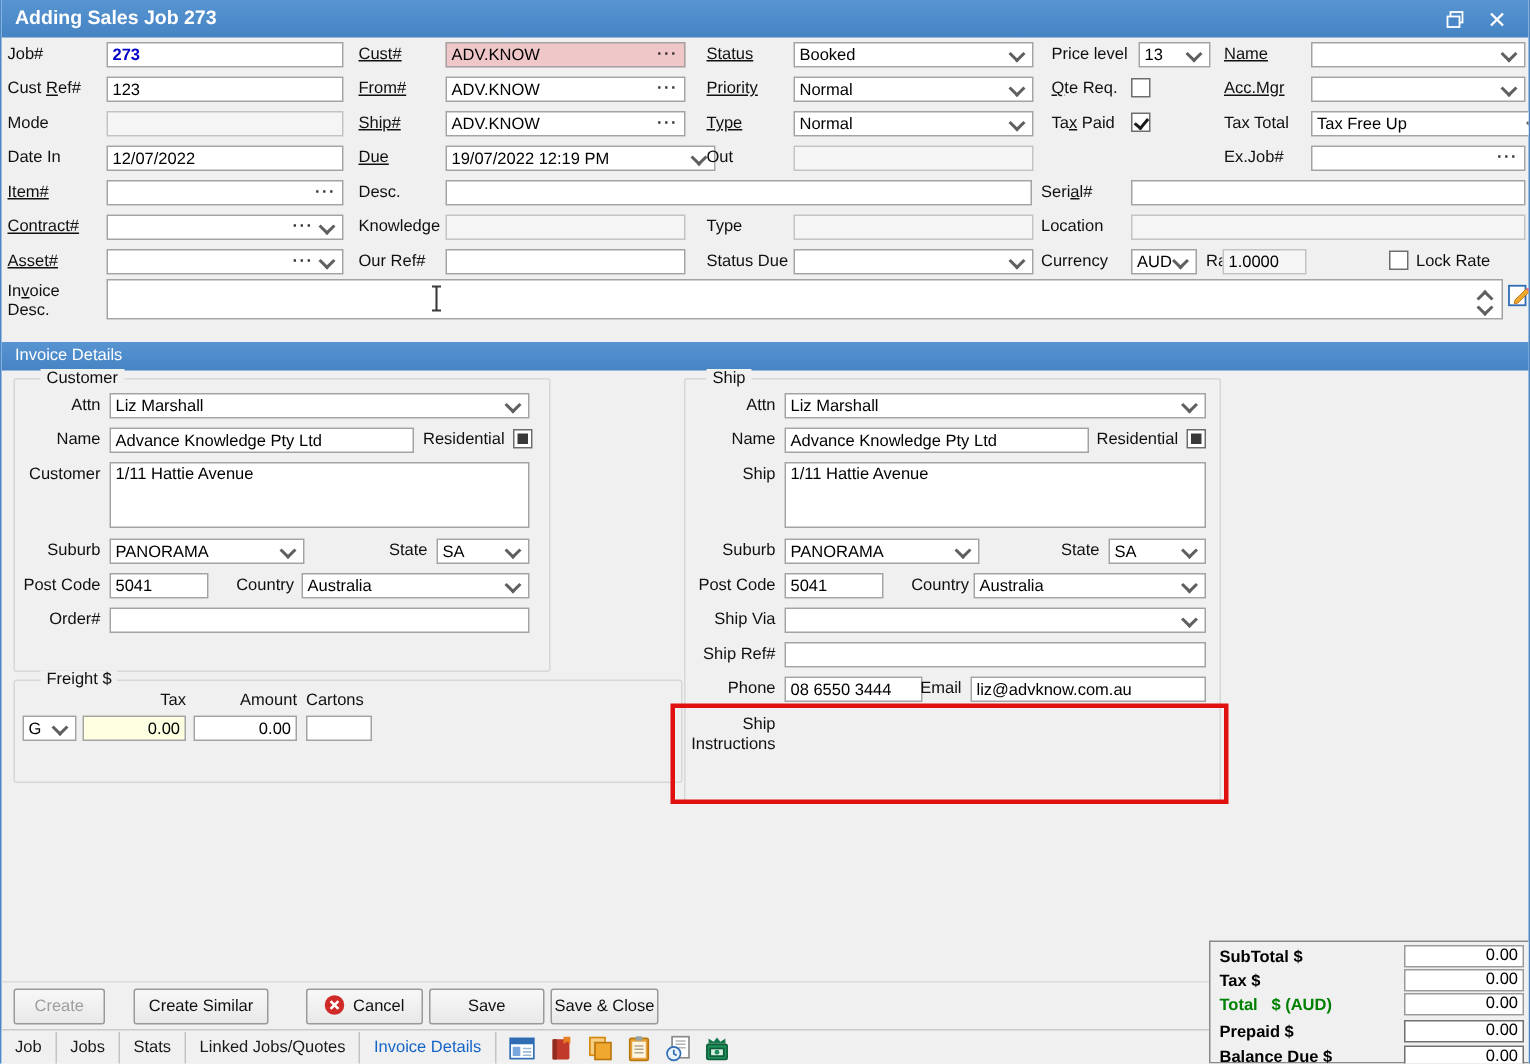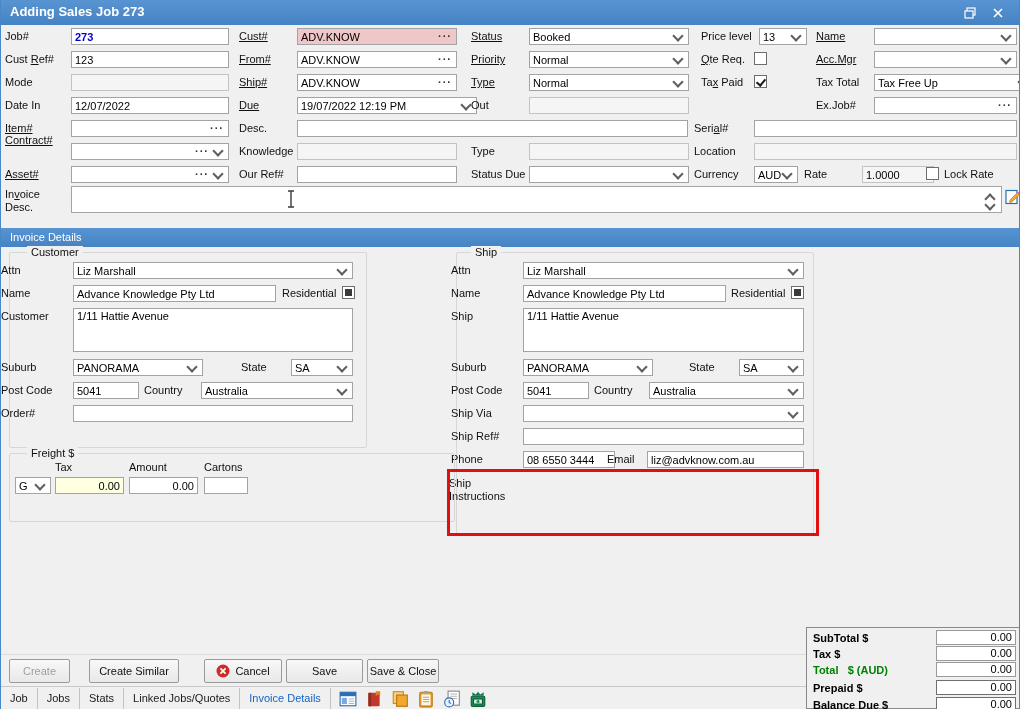--- a/index.html
+++ b/index.html
@@ -5,21 +5,21 @@
   html,body{margin:0;padding:0;}
   .win{position:relative;width:1020px;height:709px;background:#f0f0f0;overflow:hidden;
        font-family:"Liberation Sans",sans-serif;border-left:1px solid #4a87c8;border-right:1px solid #4a87c8;box-sizing:border-box;}
   
   .titlebar{position:absolute;left:0;top:0;width:100%;height:25px;background:linear-gradient(#5894d1,#4583c4);}
   .title{position:absolute;left:9px;top:4px;color:#fff;font-size:13px;font-weight:bold;}
   .badge{position:absolute;right:70px;top:5px;color:#efa3bd;font-size:12px;font-weight:bold;}
   .tbico{position:absolute;top:6px;width:14px;height:14px;cursor:default;}
   
   .lbl{position:absolute;font-size:11px;line-height:13px;color:#101010;}
-  .r{text-align:left;}
+  .r{text-align:right;}
   .u{text-decoration:underline;}
   .fld{position:absolute;height:17px;box-sizing:border-box;background:#fff;border:1px solid #a3a3a3;
        font-size:11px;line-height:14px;color:#000;padding:1px 3px 0 3px;white-space:nowrap;overflow:hidden;}
   .fld .val{display:inline;}
   .dis{background:#f5f5f5;border-color:#c3c3c3;}
   .pink{background:#f0c7c9;}
   .yellow{background:#ffffe1;}
   .num{text-align:right;}
   .blue{color:#0000c8;font-weight:bold;}
   .ta{white-space:normal;line-height:13px;}
@@ -121,39 +121,39 @@
   <span class="lbl" style="left:815px;top:99px;width:55px">Ex.Job#</span>
   <div class="fld" style="left:873px;top:97px;width:143px"><span class="val"></span><span class="dots">···</span></div>
 
   <span class="lbl u" style="left:4px;top:122px;width:62px">Item#</span>
   <div class="fld" style="left:70px;top:120px;width:158px"><span class="val"></span><span class="dots">···</span></div>
   <span class="lbl" style="left:238px;top:122px;width:54px">Desc.</span>
   <div class="fld" style="left:296px;top:120px;width:391px"><span class="val"></span></div>
   <span class="lbl" style="left:693px;top:122px;width:58px">Seri<u>a</u>l#</span>
   <div class="fld" style="left:753px;top:120px;width:263px"><span class="val"></span></div>
 
-  <span class="lbl u" style="left:4px;top:134px;width:62px">Contract#</span>
+  <span class="lbl u" style="left:4px;top:145px;width:62px">Contract#</span>
   <div class="fld" style="left:70px;top:143px;width:158px"><span class="val"></span><span class="dots shift">···</span><span class="chev"></span></div>
   <span class="lbl" style="left:238px;top:145px;width:54px">Knowledge</span>
   <div class="fld dis" style="left:296px;top:143px;width:160px"><span class="val"></span></div>
   <span class="lbl" style="left:470px;top:145px;width:56px">Type</span>
   <div class="fld dis" style="left:528px;top:143px;width:160px"><span class="val"></span></div>
   <span class="lbl" style="left:693px;top:145px;width:58px">Location</span>
   <div class="fld dis" style="left:753px;top:143px;width:263px"><span class="val"></span></div>
 
   <span class="lbl u" style="left:4px;top:168px;width:62px">Asset#</span>
   <div class="fld" style="left:70px;top:166px;width:158px"><span class="val"></span><span class="dots shift">···</span><span class="chev"></span></div>
   <span class="lbl" style="left:238px;top:168px;width:54px">Our Ref#</span>
   <div class="fld" style="left:296px;top:166px;width:160px"><span class="val"></span></div>
   <span class="lbl" style="left:470px;top:168px;width:56px">Status Due</span>
   <div class="fld" style="left:528px;top:166px;width:160px"><span class="val"></span><span class="chev"></span></div>
   <span class="lbl" style="left:693px;top:168px;width:52px">Currency</span>
   <div class="fld" style="left:753px;top:166px;width:44px"><span class="val">AUD</span><span class="chev"></span></div>
   <span class="lbl" style="left:803px;top:168px;width:40px">Rate</span>
-  <div class="fld dis" style="left:861px;top:166px;width:72px"><span class="val">1.0000</span></div>
+  <div class="fld dis" style="left:814px;top:166px;width:56px"><span class="val">1.0000</span></div>
   <span class="cb" style="left:925px;top:167px"></span>
   <span class="lbl" style="left:943px;top:168px;width:60px">Lock Rate</span>
 
   <span class="lbl" style="left:4px;top:188px;width:52px">In<u>v</u>oice Desc.</span>
   <div class="fld ta" style="left:70px;top:186px;width:931px;height:27px">
     <span class="val"></span>
     <span class="chev up" style="right:7px;top:9px"></span>
     <span class="chev" style="right:7px;top:19px"></span>
   </div>
   <span style="position:absolute;left:1003px;top:189px;width:17px;height:17px">

